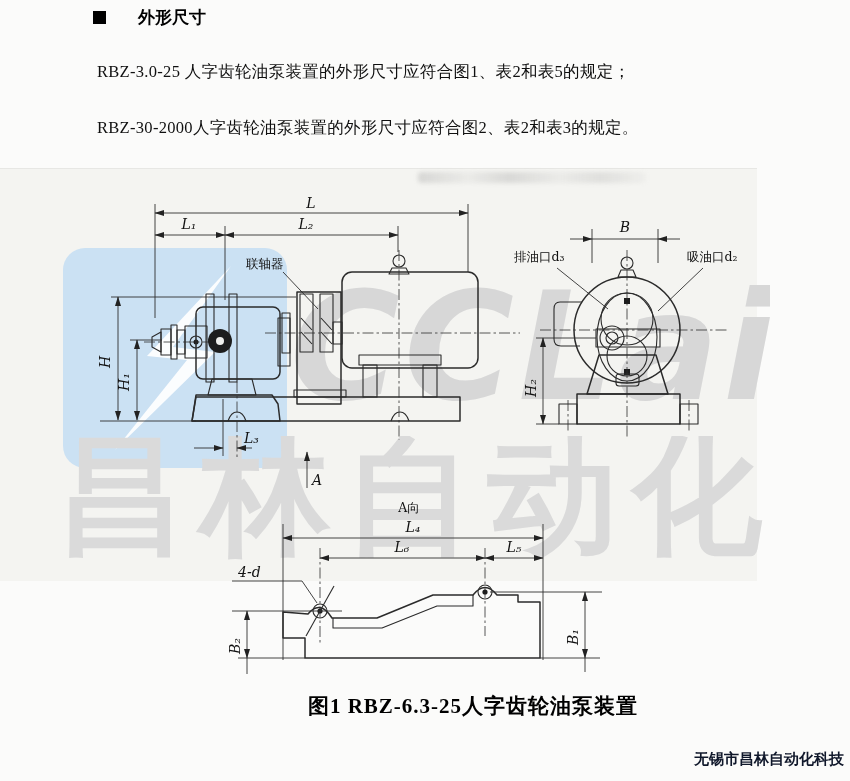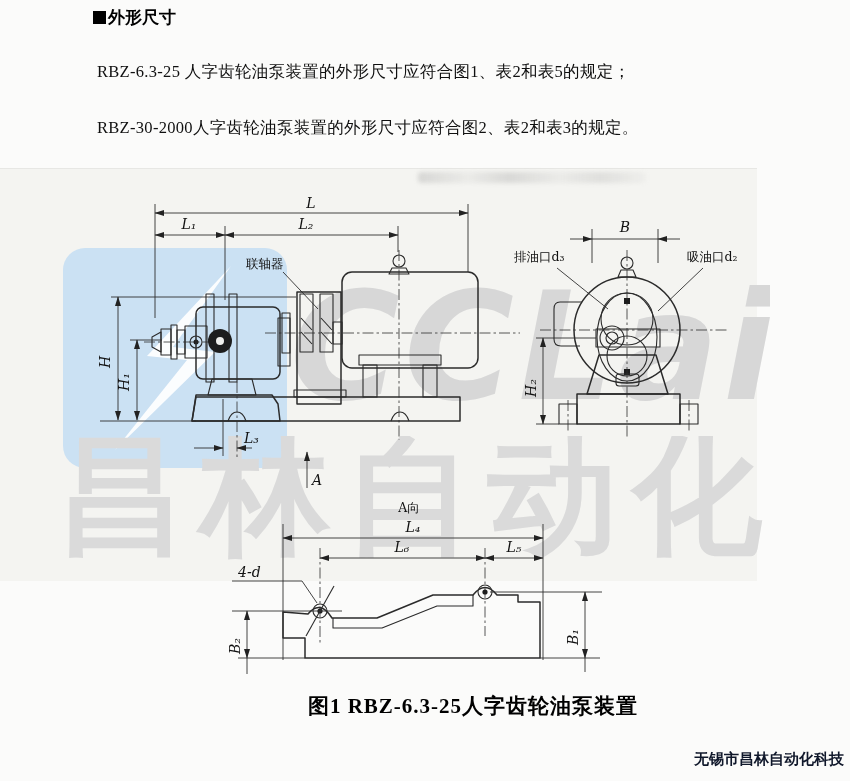--- a/index.html
+++ b/index.html
@@ -3,21 +3,21 @@
 <meta charset="utf-8">
 <style>
   html,body{margin:0;padding:0;}
   body{
     width:850px;height:781px;position:relative;overflow:hidden;
     background:#fbfbfa;
     font-family:"Liberation Serif", serif;
   }
   
   .heading{
-    position:absolute;left:66px;top:6px;display:flex;align-items:center;gap:2px;
+    position:absolute;left:66px;top:6px;display:flex;align-items:center;gap:32px;
     font-family:"Liberation Sans", sans-serif;font-weight:bold;font-size:17px;color:#000;padding-left:27px;
   }
   .heading .sq{width:13px;height:13px;background:#000;display:inline-block;}
   .para{
     position:absolute;left:97px;width:640px;font-size:16.5px;color:#101010;
     letter-spacing:0.3px;white-space:nowrap;
   }
   .para1{top:61px;} .para2{top:117px;}
   
   .band{
@@ -74,21 +74,21 @@
   </svg>
 </div>
 <div class="wm-latin" style="color:#d7d7d7">CCLair</div>
 <div class="wm-cn" style="color:#dadada">昌林自动化</div>
 <div class="blur-remnant"></div>
 
 <div class="heading">
   <span class="sq"></span>
   <span>外形尺寸</span>
 </div>
-<div class="para para1">RBZ-6.3-25 人字齿轮油泵装置的外形尺寸应符合图1、表2和表5的规定；</div>
+<div class="para para1">RBZ-3.0-25 人字齿轮油泵装置的外形尺寸应符合图1、表2和表5的规定；</div>
 <div class="para para2">RBZ-30-2000人字齿轮油泵装置的外形尺寸应符合图2、表2和表3的规定。</div>
 
 <svg class="fig" viewBox="0 0 850 781">
   <defs>
     <marker id="ar" markerWidth="11" markerHeight="8" refX="9" refY="3" orient="auto-start-reverse" markerUnits="userSpaceOnUse">
       <path d="M0,0 L9.5,3 L0,6 Z" fill="#222"></path>
     </marker>
   </defs>
 
   <g>

